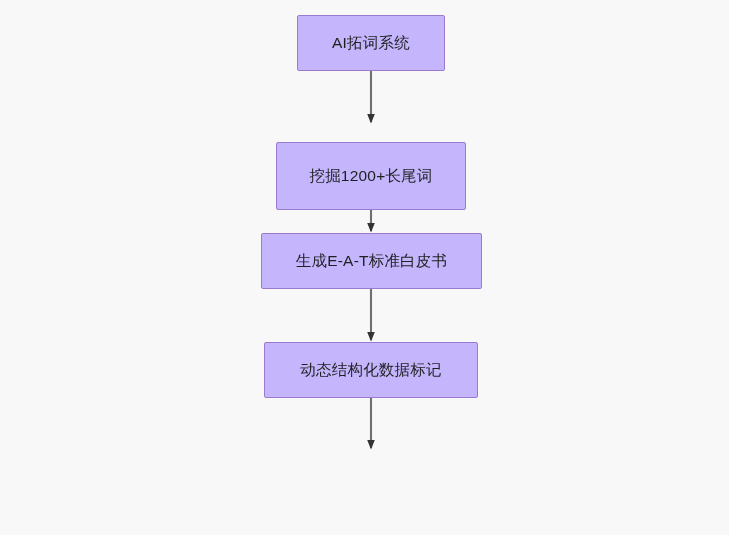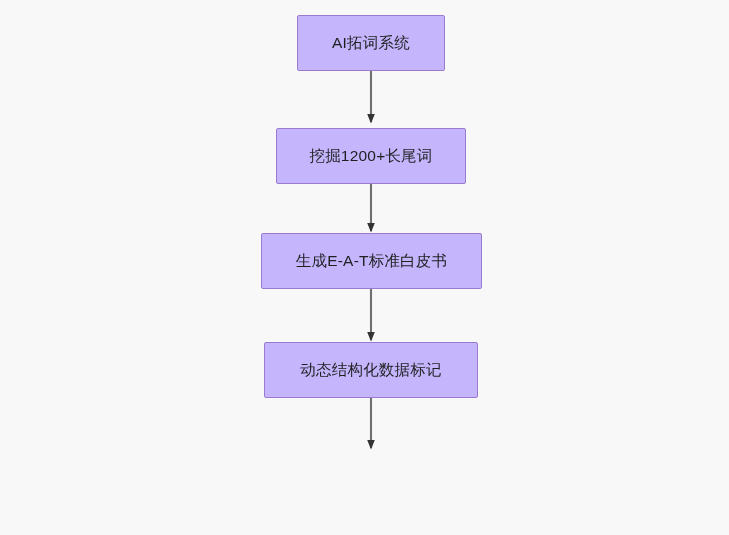--- a/index.html
+++ b/index.html
@@ -70,21 +70,21 @@
     </g>
     <g>
       <line x1="371" y1="398" x2="371" y2="448" stroke="#707070" stroke-width="2.1" marker-end="url(#arrowhead)"></line>
     </g>
   </svg>
 
   <div class="flow-node" id="node-1" style="left: 297px; top: 15px; width: 148px; height: 56px;">
     <span class="node-label">AI拓词系统</span>
   </div>
 
-  <div class="flow-node" id="node-2" style="left: 276px; top: 128px; width: 190px; height: 56px;">
+  <div class="flow-node" id="node-2" style="left: 276px; top: 142px; width: 190px; height: 68px;">
     <span class="node-label">挖掘1200+长尾词</span>
   </div>
 
   <div class="flow-node" id="node-4" style="left: 264px; top: 342px; width: 214px; height: 56px;">
     <span class="node-label">动态结构化数据标记</span>
   </div>
 
   <div class="flow-node" id="node-3" style="left: 261px; top: 233px; width: 221px; height: 56px;">
     <span class="node-label">生成E-A-T标准白皮书</span>
   </div>

